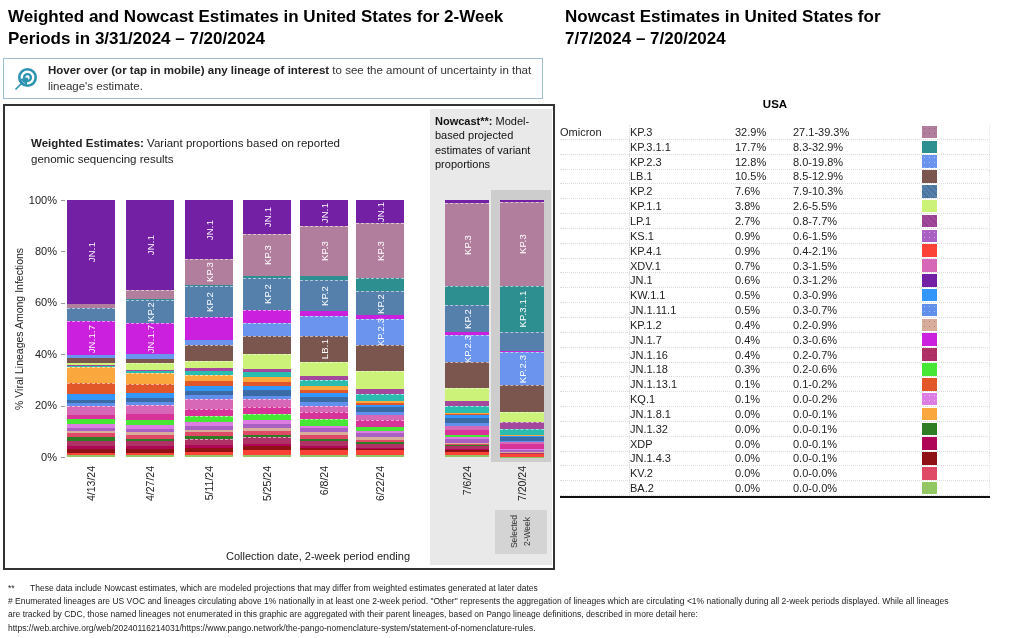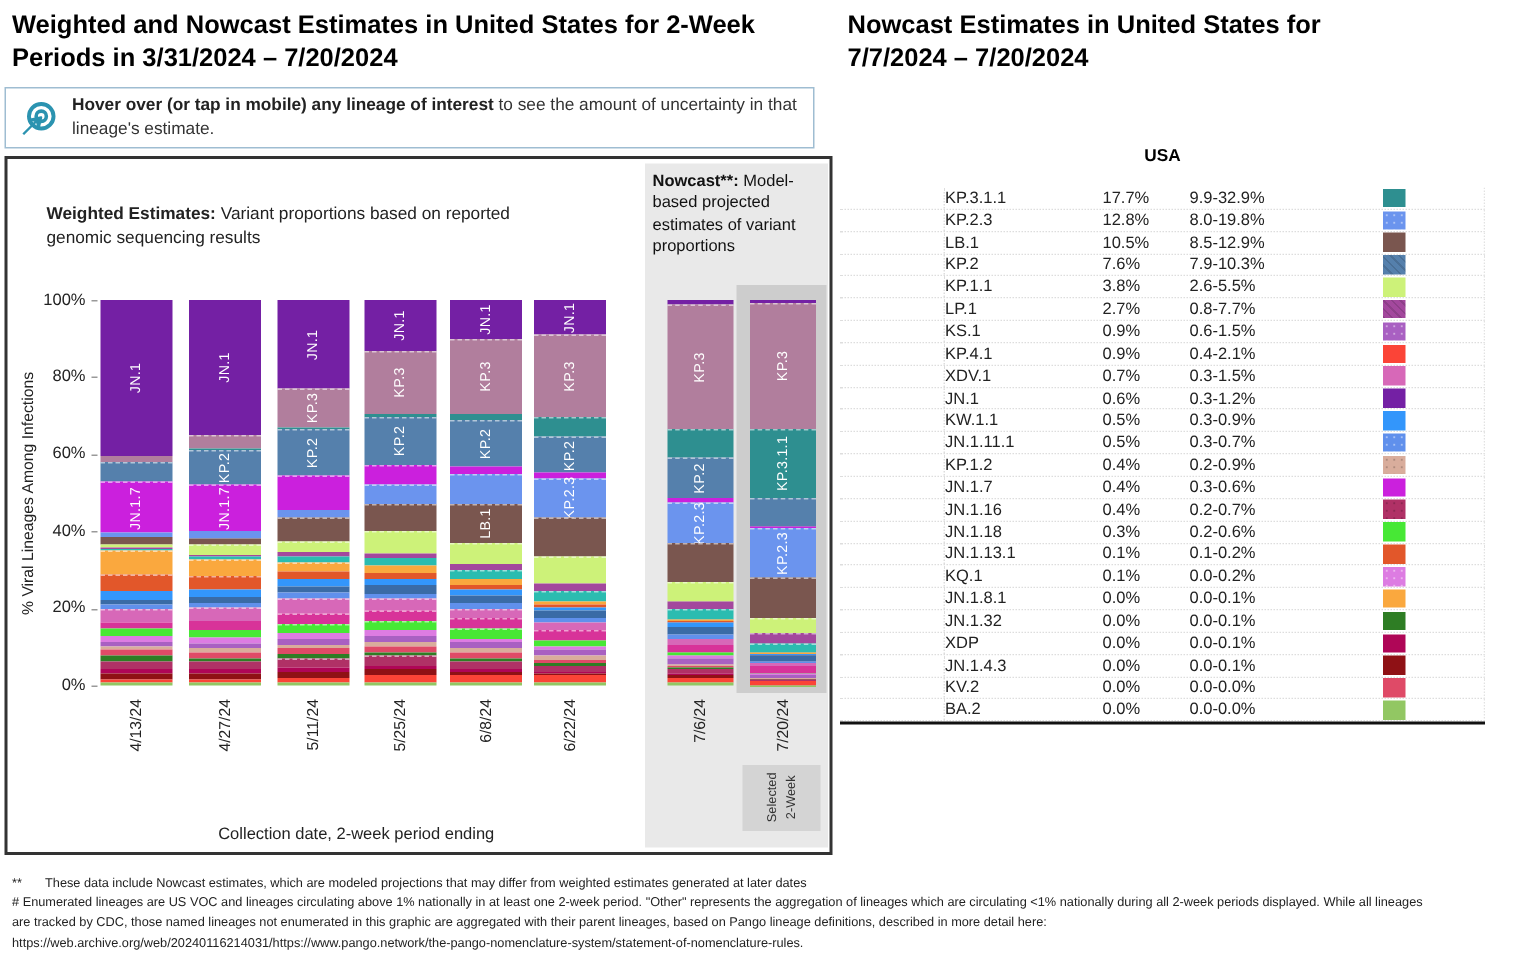--- a/index.html
+++ b/index.html
@@ -42,21 +42,21 @@
   .pattern-dots     { background-image:radial-gradient(rgba(255,255,255,.45) .8px, transparent .9px); background-size:5px 5px; }
   .pattern-darkdots { background-image:radial-gradient(rgba(0,0,0,.20) .8px, transparent .9px); background-size:5px 5px; }
   .pattern-hatch    { background-image:repeating-linear-gradient(45deg, rgba(0,0,0,.13) 0 1px, transparent 1px 4px); }
 
   .xlab { position:absolute; width:100px; text-align:right; white-space:nowrap;
     transform:rotate(-90deg); transform-origin:100% 0; font-size:10.5px; color:#222; }
   #selected-box { position:absolute; left:490px; top:404px; width:52px; height:44px;
     background:#d4d4d4; display:flex; align-items:center; justify-content:center; }
   #selected-box .sel-txt { writing-mode:vertical-rl; transform:rotate(180deg);
     font-size:8.5px; line-height:1.5; color:#333; text-align:center; }
-  #x-caption { position:absolute; left:60px; top:444px; width:345px; text-align:center;
+  #x-caption { position:absolute; left:60px; top:444px; width:345px; text-align:right;
     font-size:11px; color:#222; }
 
   #usa-label { position:absolute; left:560px; top:98px; width:430px; text-align:center;
     font-size:11.5px; font-weight:bold; }
   #nowcast-table { position:absolute; left:560px; top:125px; width:430px; }
   #table-header { position:relative; height:22px; font-size:11px; color:#222; }
   #table-header span { position:absolute; top:3px; }
   #header-rule { position:absolute; left:0; top:21px; width:430px; height:2px; background:#8a8a8a; }
   .trow { display:grid; grid-template-columns:70px 105px 58px 129px 68px;
     height:14.85px; align-items:center; font-size:11px; color:#222;
@@ -418,24 +418,33 @@
     </div>
 
     <div id="x-caption">Collection date, 2-week period ending</div>
   </div>
 
   <div id="usa-label">USA</div>
 
   <div id="nowcast-table">
     <div id="table-rows">
         <div class="trow">
+          <div class="c-who">Omicron</div>
+          <div>KP.3</div>
+          <div>32.9%</div>
+          <div>27.1-39.3%</div>
+          <div class="c-swatch">
+            <div class="swatch pattern-darkdots" style="background-color: rgb(177, 126, 157);"></div>
+          </div>
+        </div>
+        <div class="trow">
           <div class="c-who"></div>
           <div>KP.3.1.1</div>
           <div>17.7%</div>
-          <div>9.9-32.9%</div>
+          <div>8.3-32.9%</div>
           <div class="c-swatch">
             <div class="swatch" style="background-color: rgb(46, 143, 144);"></div>
           </div>
         </div>
         <div class="trow">
           <div class="c-who"></div>
           <div>KP.2.3</div>
           <div>12.8%</div>
           <div>8.0-19.8%</div>
           <div class="c-swatch">

